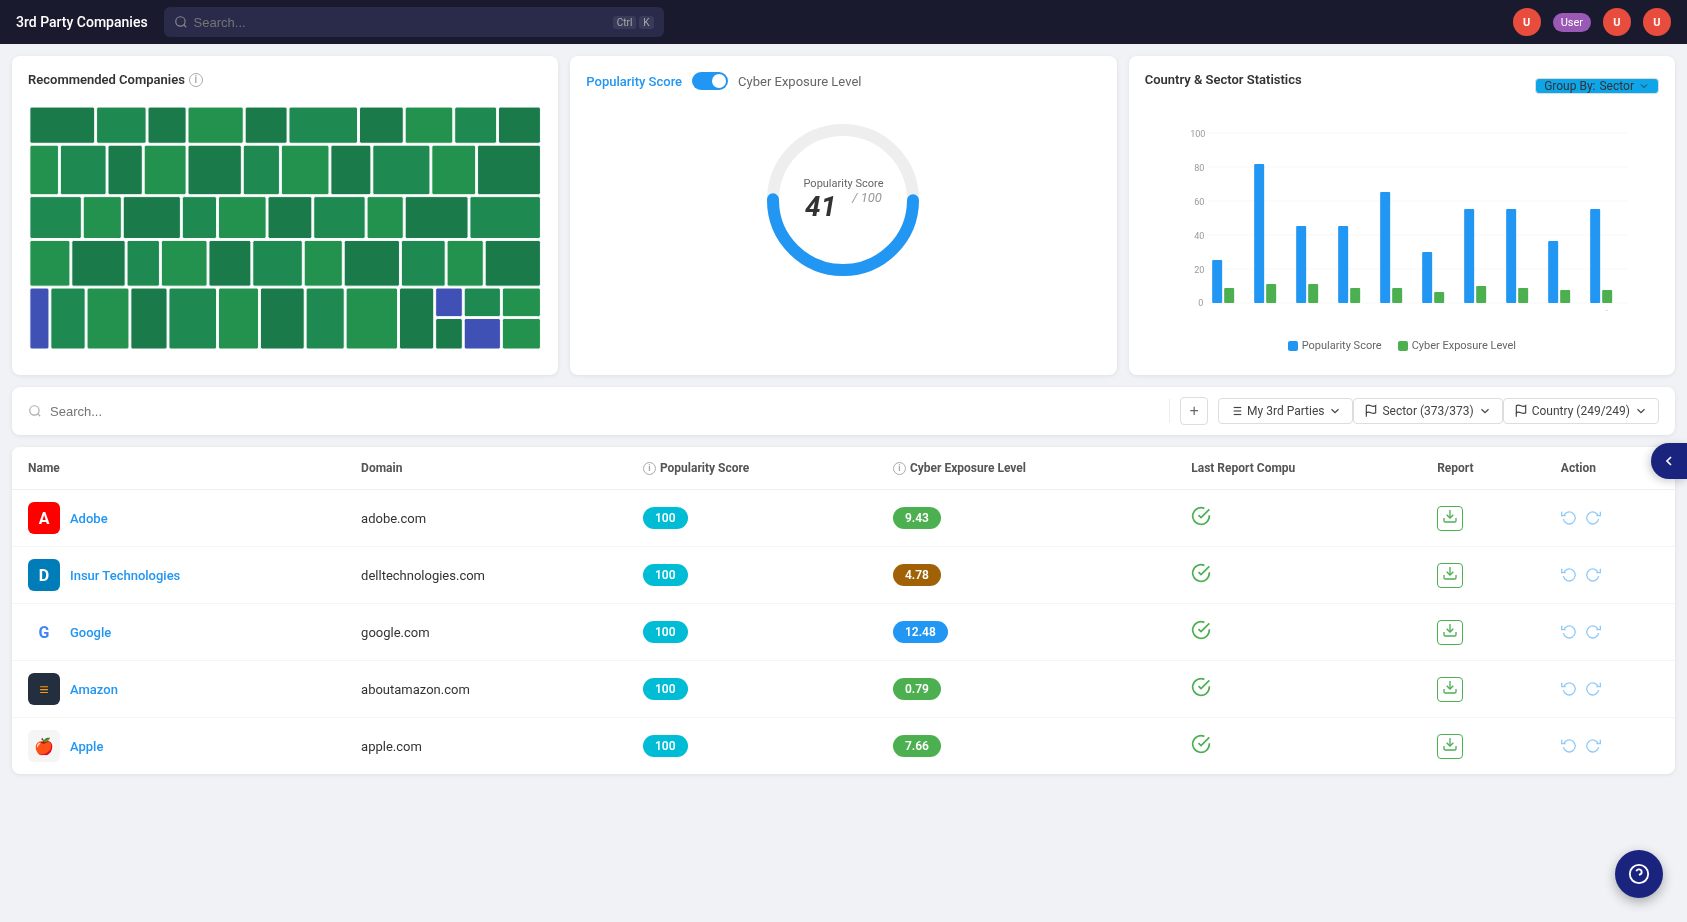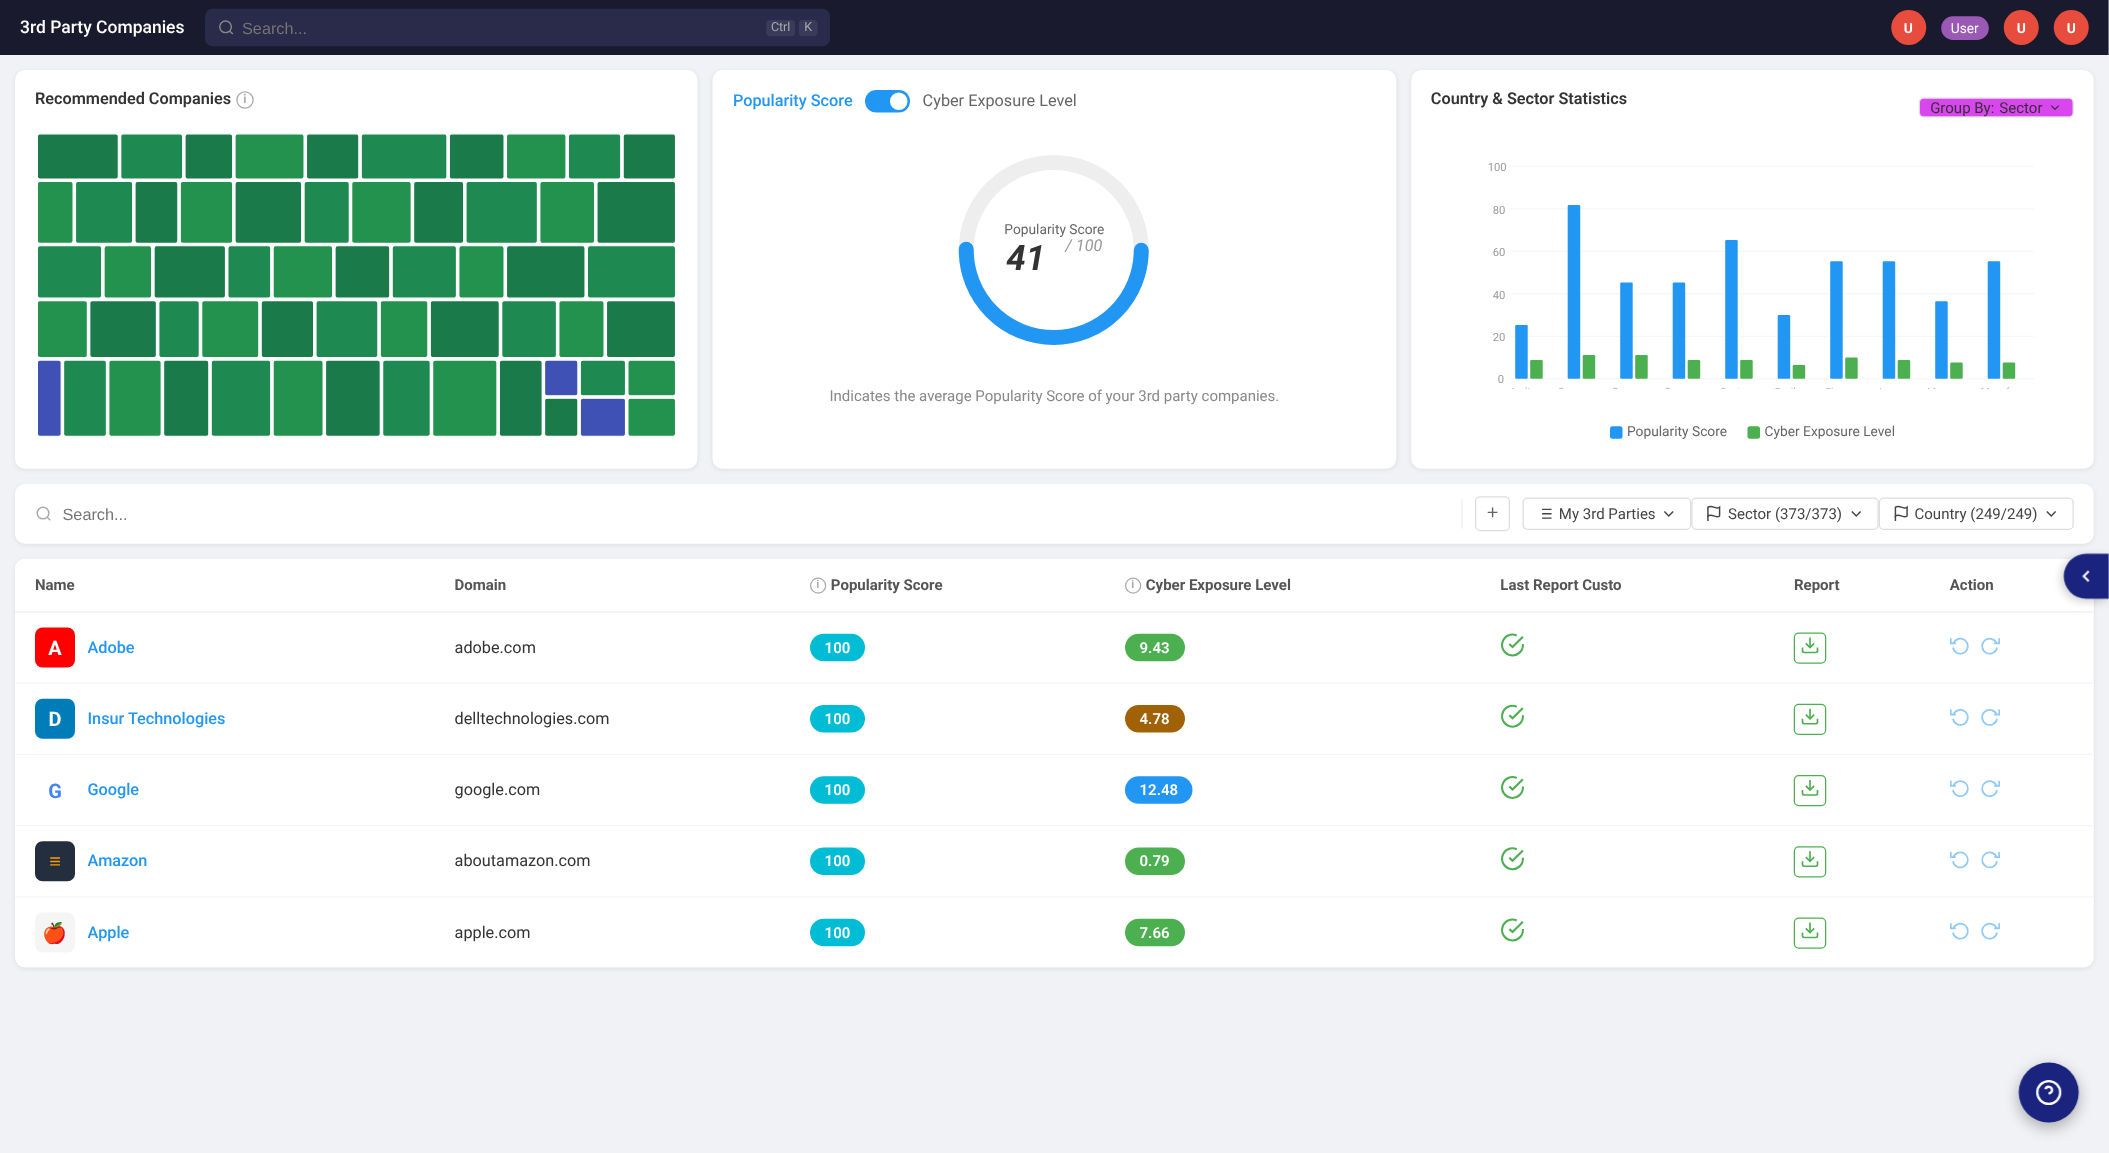--- a/index.html
+++ b/index.html
@@ -222,21 +222,21 @@
       justify-content: space-between;
       align-items: center;
       margin-bottom: 12px;
     }
     .group-by-select {
       border: 1px solid #ddd;
       border-radius: 4px;
       padding: 0 8px;
       font-size: 12px;
       color: #333;
-      background: #d946ef;
+      background: #0ea5e9;
       cursor: pointer;
       display: flex;
       align-items: center;
       gap: 4px;
     }
 
     .bar-chart-area {
       width: 100%;
       height: 220px;
       position: relative;
@@ -606,21 +606,20 @@
           <div class="gauge-text">
             <div class="gauge-title">Popularity Score</div>
             <div style="display:flex;align-items:flex-start;justify-content:center;gap:16px;font-style:italic;">
               <span class="gauge-value">41</span>
               <span class="gauge-total">/ 100</span>
             </div>
           </div>
         </div>
       </div>
 
-      <div class="gauge-description">Indicates the average Popularity Score of your 3rd party companies.</div>
     </div>
 
     <div class="chart-card">
       <div class="bar-chart-header">
         <span class="card-title">Country &amp; Sector Statistics</span>
         <div class="group-by-select">
           <span>Group By: </span>
           <span>Sector</span>
           <svg width="12" height="12" viewBox="0 0 24 24" fill="none" stroke="currentColor" stroke-width="2">
             <polyline points="6 9 12 15 18 9"></polyline>
@@ -763,21 +762,21 @@
               <span class="col-info-icon">i</span>
               <span>Popularity Score</span>
             </div>
           </th>
           <th>
             <div class="col-info">
               <span class="col-info-icon">i</span>
               <span>Cyber Exposure Level</span>
             </div>
           </th>
-          <th>Last Report Custo</th>
+          <th>Last Report Compu</th>
           <th>Report</th>
           <th>Action</th>
         </tr>
       </thead>
       <tbody id="table-body">
 
       <tr>
     <td>
       <div class="company-cell">
         <div class="company-logo" style="background:#ff0000;color:white;">

